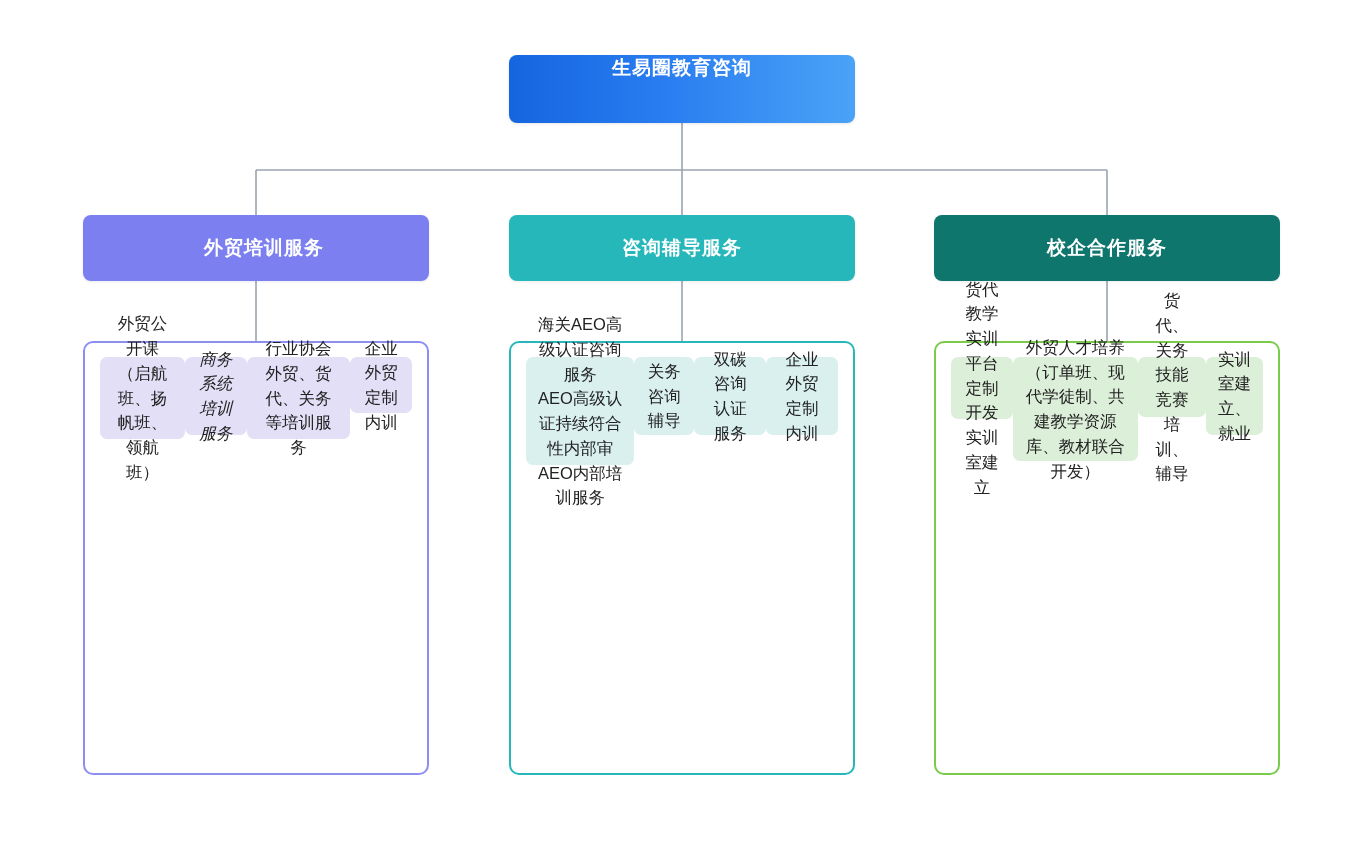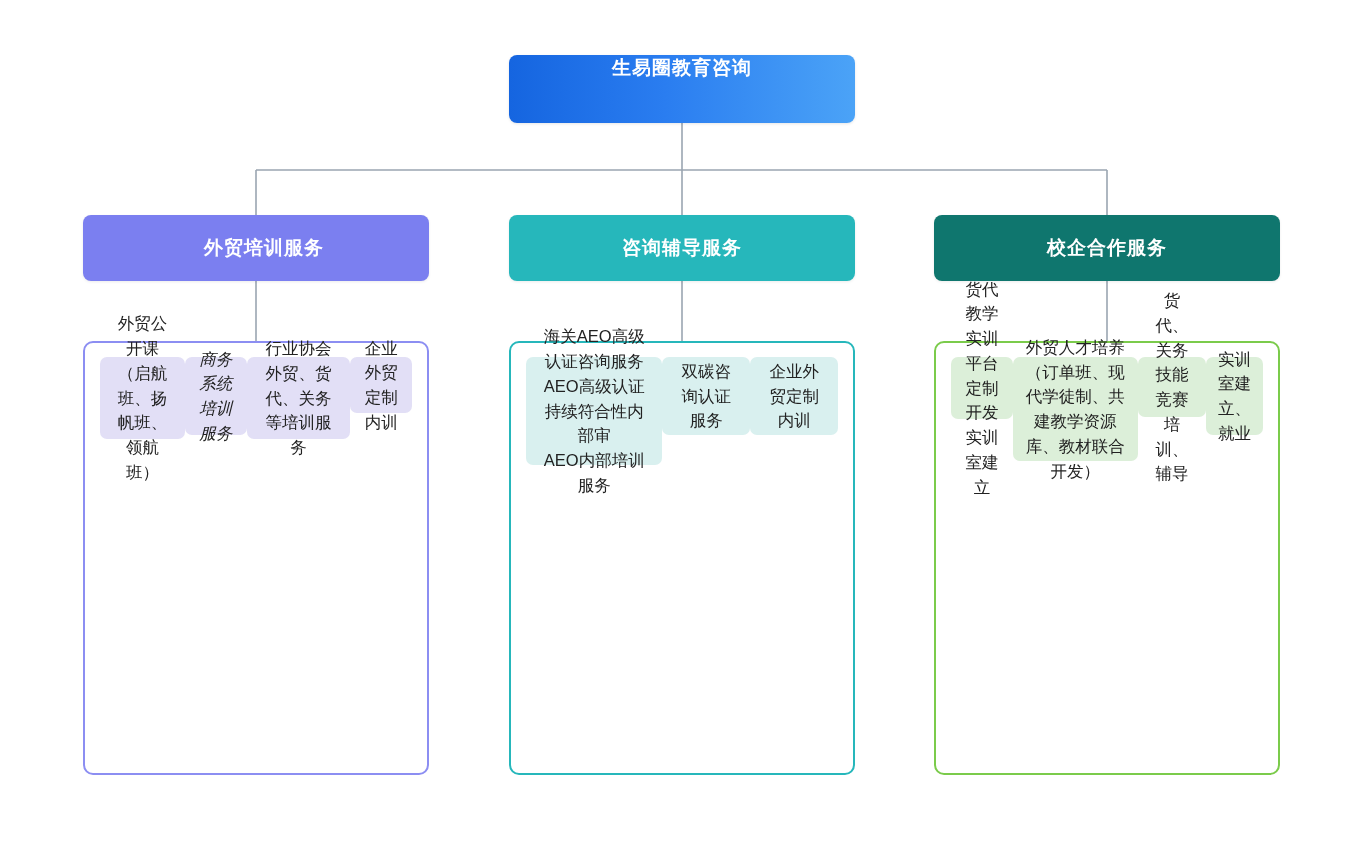--- a/index.html
+++ b/index.html
@@ -156,20 +156,21 @@
   </div>
 
   <div class="column col-2">
     <div class="branch-header">
       <span>咨询辅导服务</span>
     </div>
     <div class="items-container">
       <div class="item-box">海关AEO高级认证咨询服务
 AEO高级认证持续符合性内部审
 AEO内部培训服务</div>
+      <div class="item-box">关务咨询辅导</div>
       <div class="item-box">双碳咨询认证服务</div>
       <div class="item-box">企业外贸定制内训</div>
     </div>
   </div>
 
   <div class="column col-3">
     <div class="branch-header">
       <span>校企合作服务</span>
     </div>
     <div class="items-container">

